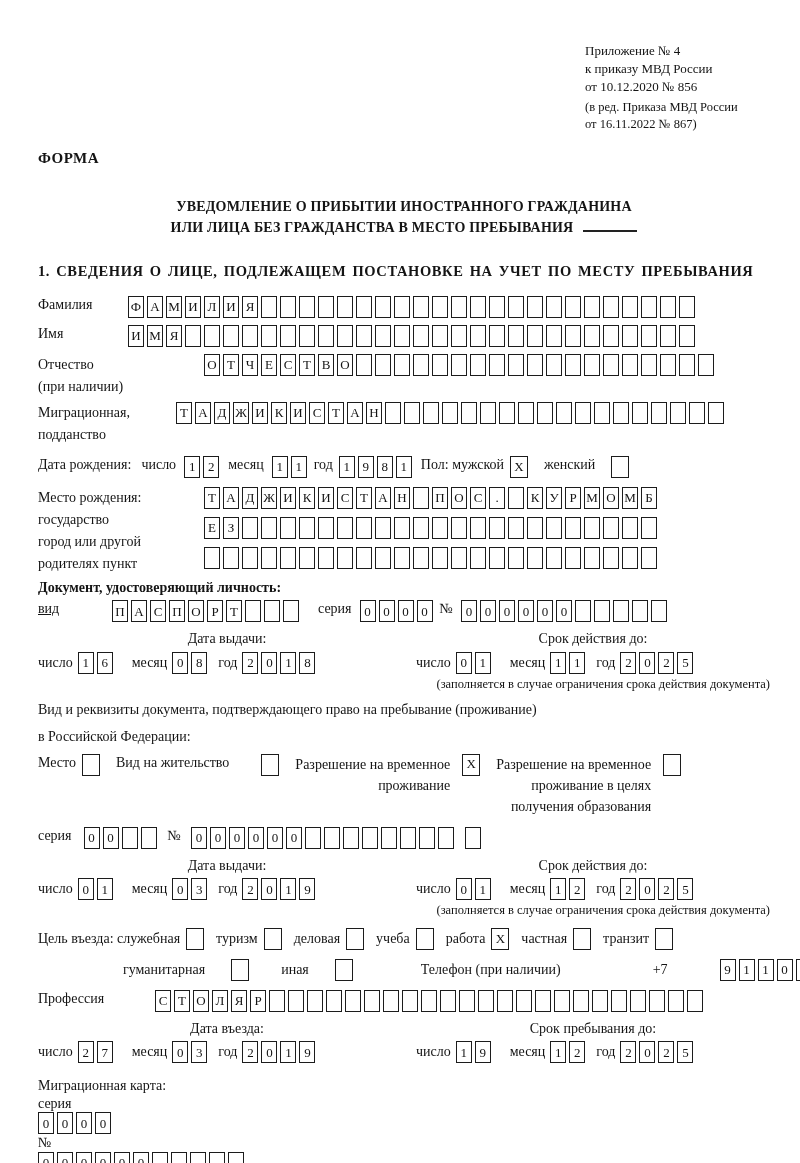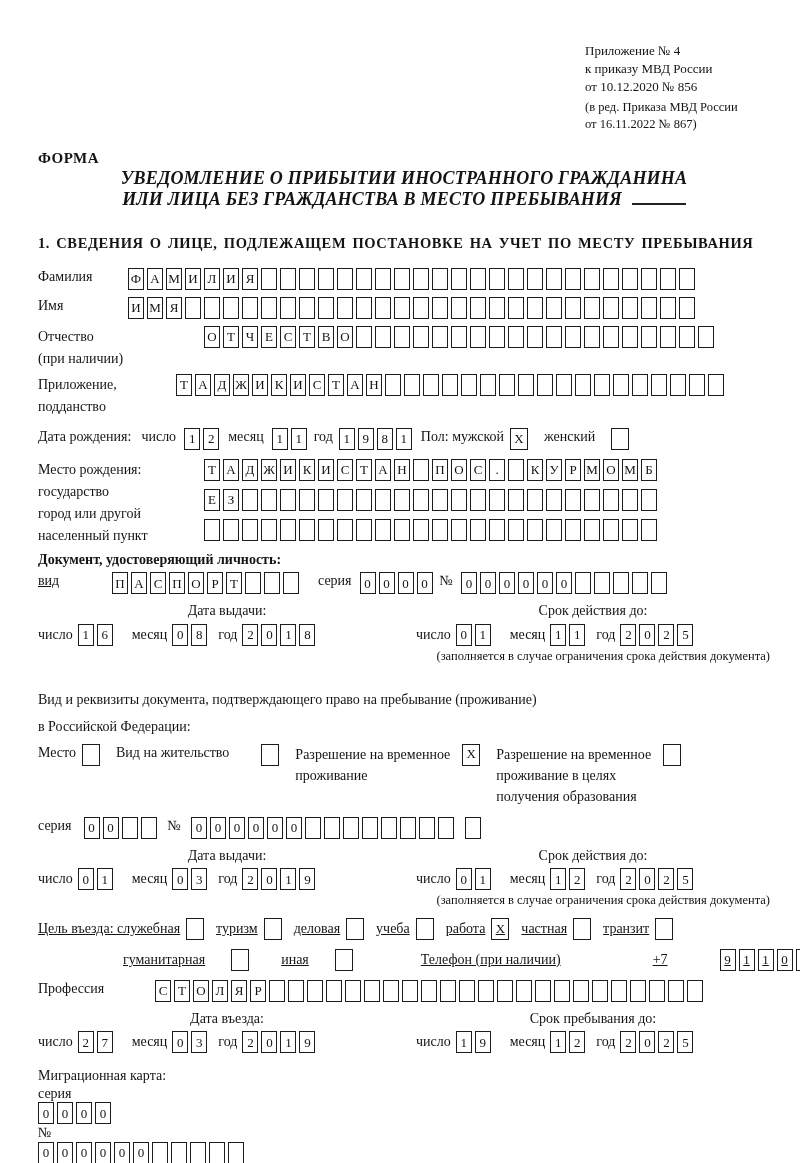--- a/index.html
+++ b/index.html
@@ -7,21 +7,21 @@
     width:800px;height:1163px;box-sizing:border-box;
     padding:42px 30px 0 38px;
     font-family:"Liberation Serif","DejaVu Serif",serif;
     color:#141414;font-size:14px;line-height:1.25;
     position:relative;overflow:hidden;background:#ffffff;
   }
   .hdr-block{width:100%;display:flex;flex-direction:column;align-items:flex-end;}
   .hdr-inner{width:185px;text-align:left;font-size:13px;line-height:18px;}
   .hdr-sub{margin-top:3px;font-size:12.5px;line-height:17px;}
   .forma{ text-align:left;font-weight:bold;font-size:15px;margin-top:16px;letter-spacing:.5px;}
-  .title{ text-align:center;font-weight:bold;font-size:18px;margin-top:0;line-height:21px;letter-spacing:.2px;font-style:italic;}
+  .title{ text-align:center;font-weight:bold;font-size:14px;margin-top:28px;line-height:21px;letter-spacing:.2px;}
   .blank-underline{display:inline-block;width:54px;border-bottom:2px solid #222;height:12px;margin-left:10px;}
   .sec-head{margin-top:24px;font-weight:bold;font-size:14.5px;letter-spacing:.6px;word-spacing:2px;}
   .frow{display:flex;align-items:flex-start;margin-top:7px;}
   .frow-top{display:flex;align-items:flex-start;margin-top:7px;}
   .lbl{flex:0 0 auto;}
   .lblcol{flex:0 0 auto;line-height:22px;}
   .cells{display:flex;flex-wrap:nowrap;}
   .cell{
     flex:0 0 auto;width:14px;height:20px;border:1.6px solid #1c1c1c;margin-right:3px;
     display:flex;align-items:center;justify-content:center;
@@ -36,24 +36,24 @@
   .dgroup .lbl{margin-right:5px;}
   .dgroup .cells{margin-right:8px;}
   .two-col{display:flex;margin-top:10px;}
   .col-left{width:378px;}
   .col-right{flex:1;}
   .dhead{text-align:center;margin-bottom:4px;}
   .note-right{text-align:right;font-size:12.5px;margin-top:3px;}
   .doc-head{font-weight:bold;margin-top:10px;}
   .permit-row{display:flex;align-items:flex-start;margin-top:8px;}
   .permit-item{display:flex;align-items:flex-start;}
-  .permit-text{text-align:left;line-height:21px;}
+  .permit-text{text-align:right;line-height:21px;}
   .gap4{width:4px;flex:0 0 auto;}.gap6{width:6px;flex:0 0 auto;}.gap8{width:8px;flex:0 0 auto;}
   .gap10{width:10px;flex:0 0 auto;}.gap12{width:12px;flex:0 0 auto;}.gap16{width:16px;flex:0 0 auto;}
-  .purpose-row{display:flex;align-items:center;margin-top:9px;text-decoration:underline;}
+  .purpose-row{display:flex;align-items:center;margin-top:9px;}
   .purpose-row .lbl{margin-right:6px;}
   .purpose-row .checkbox{margin-right:12px;}
   .sep-cell{margin-left:8px;}
 </style>
 </head>
 <body>
 
 <div class="page">
 
   <div class="hdr-block">
@@ -180,21 +180,21 @@
         <span class="cell"></span>
         <span class="cell"></span>
         <span class="cell"></span>
         <span class="cell"></span>
         <span class="cell"></span>
       </span>
   </div>
 
   <div class="frow-top" style="margin-top:4px;">
     <span class="lblcol" style="width:138px;">
-      <div>Приложение,</div>
+      <div>Миграционная,</div>
       <div>подданство</div>
     </span>
     <span class="cells">
         <span class="cell">Т</span>
         <span class="cell">А</span>
         <span class="cell">Д</span>
         <span class="cell">Ж</span>
         <span class="cell">И</span>
         <span class="cell">К</span>
         <span class="cell">И</span>
@@ -256,21 +256,21 @@
     <span class="lbl">женский</span>
       <span class="gap16"></span>
     <span class="checkbox"></span>
   </div>
 
   <div class="frow-top" style="margin-top:9px;">
     <span class="lblcol" style="width:166px;">
       <div>Место рождения:</div>
       <div>государство</div>
       <div>город или другой</div>
-      <div>населенный пункт</div>
+      <div>родителях пункт</div>
     </span>
     <span class="cellrows">
       <span class="cells">
           <span class="cell">Т</span>
           <span class="cell">А</span>
           <span class="cell">Д</span>
           <span class="cell">Ж</span>
           <span class="cell">И</span>
           <span class="cell">К</span>
           <span class="cell">И</span>
@@ -433,21 +433,21 @@
             <span class="cell">2</span>
             <span class="cell">0</span>
             <span class="cell">2</span>
             <span class="cell">5</span>
           </span>
       </div>
     </div>
   </div>
   <div class="note-right">(заполняется в случае ограничения срока действия документа)</div>
 
-  <div style="margin-top:26px;">Вид и реквизиты документа, подтверждающего право на пребывание (проживание)</div>
+  <div style="margin-top:8px;">Вид и реквизиты документа, подтверждающего право на пребывание (проживание)</div>
   <div style="margin-top:10px;">в Российской Федерации:</div>
 
   <div class="permit-row">
     <span class="permit-item">
       <span class="lbl">Место</span>
         <span class="gap6"></span>
       <span class="checkbox"></span>
     </span>
     <span class="gap16"></span>
     <span class="permit-item">

